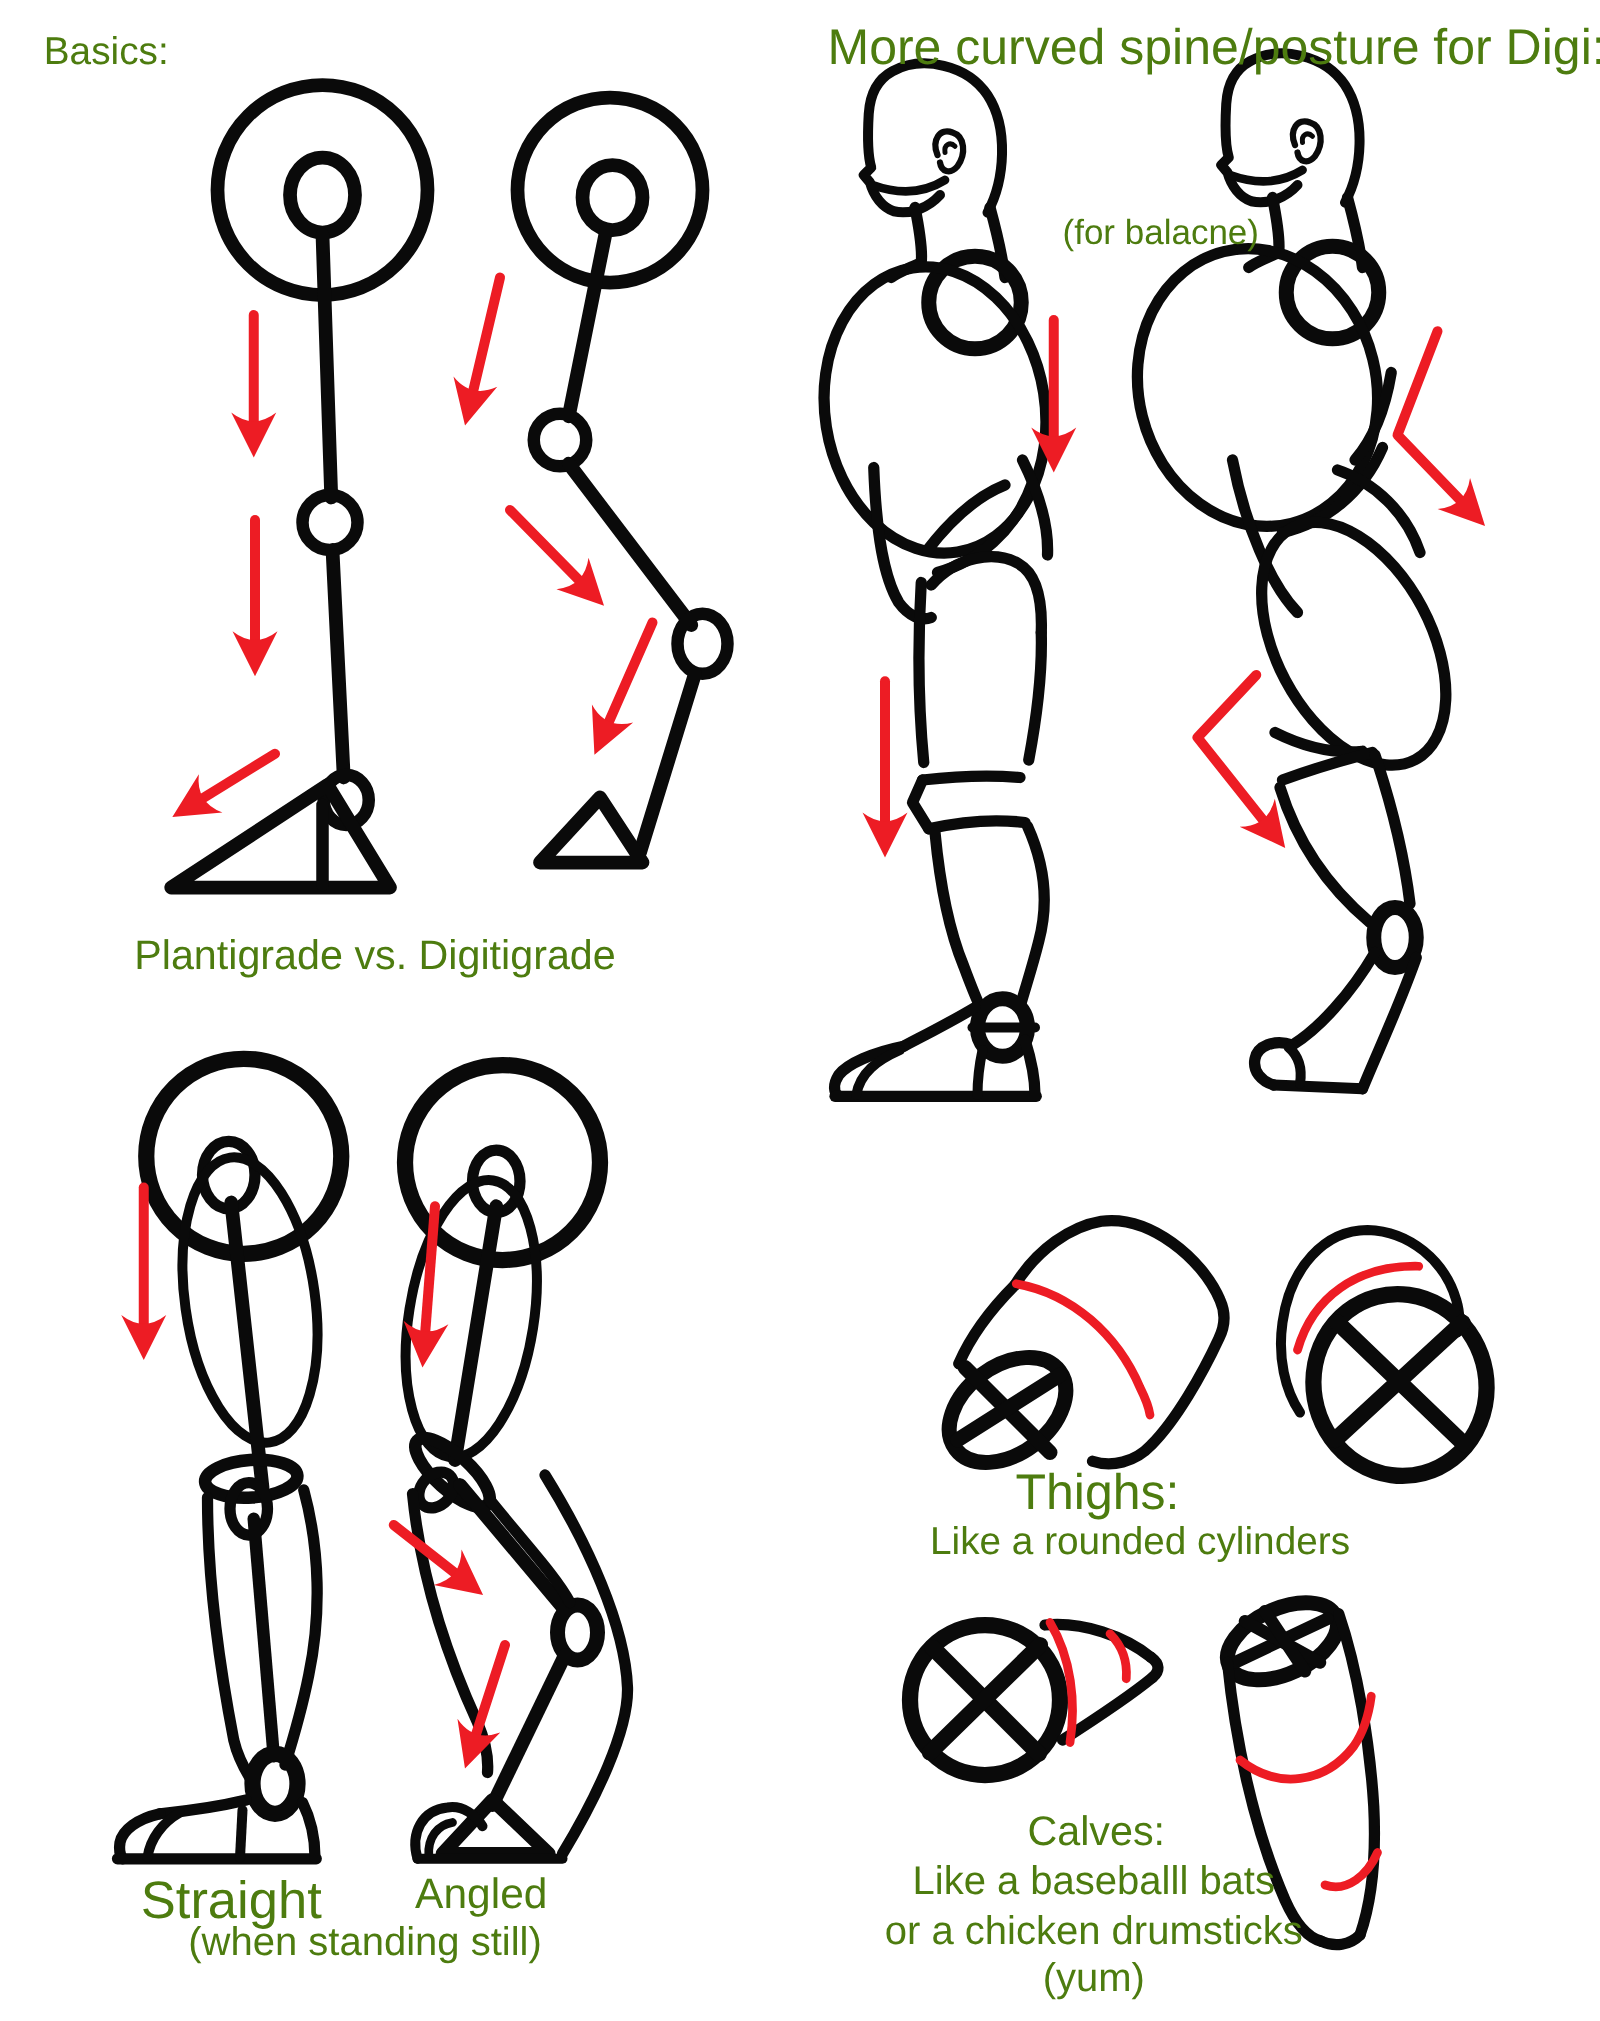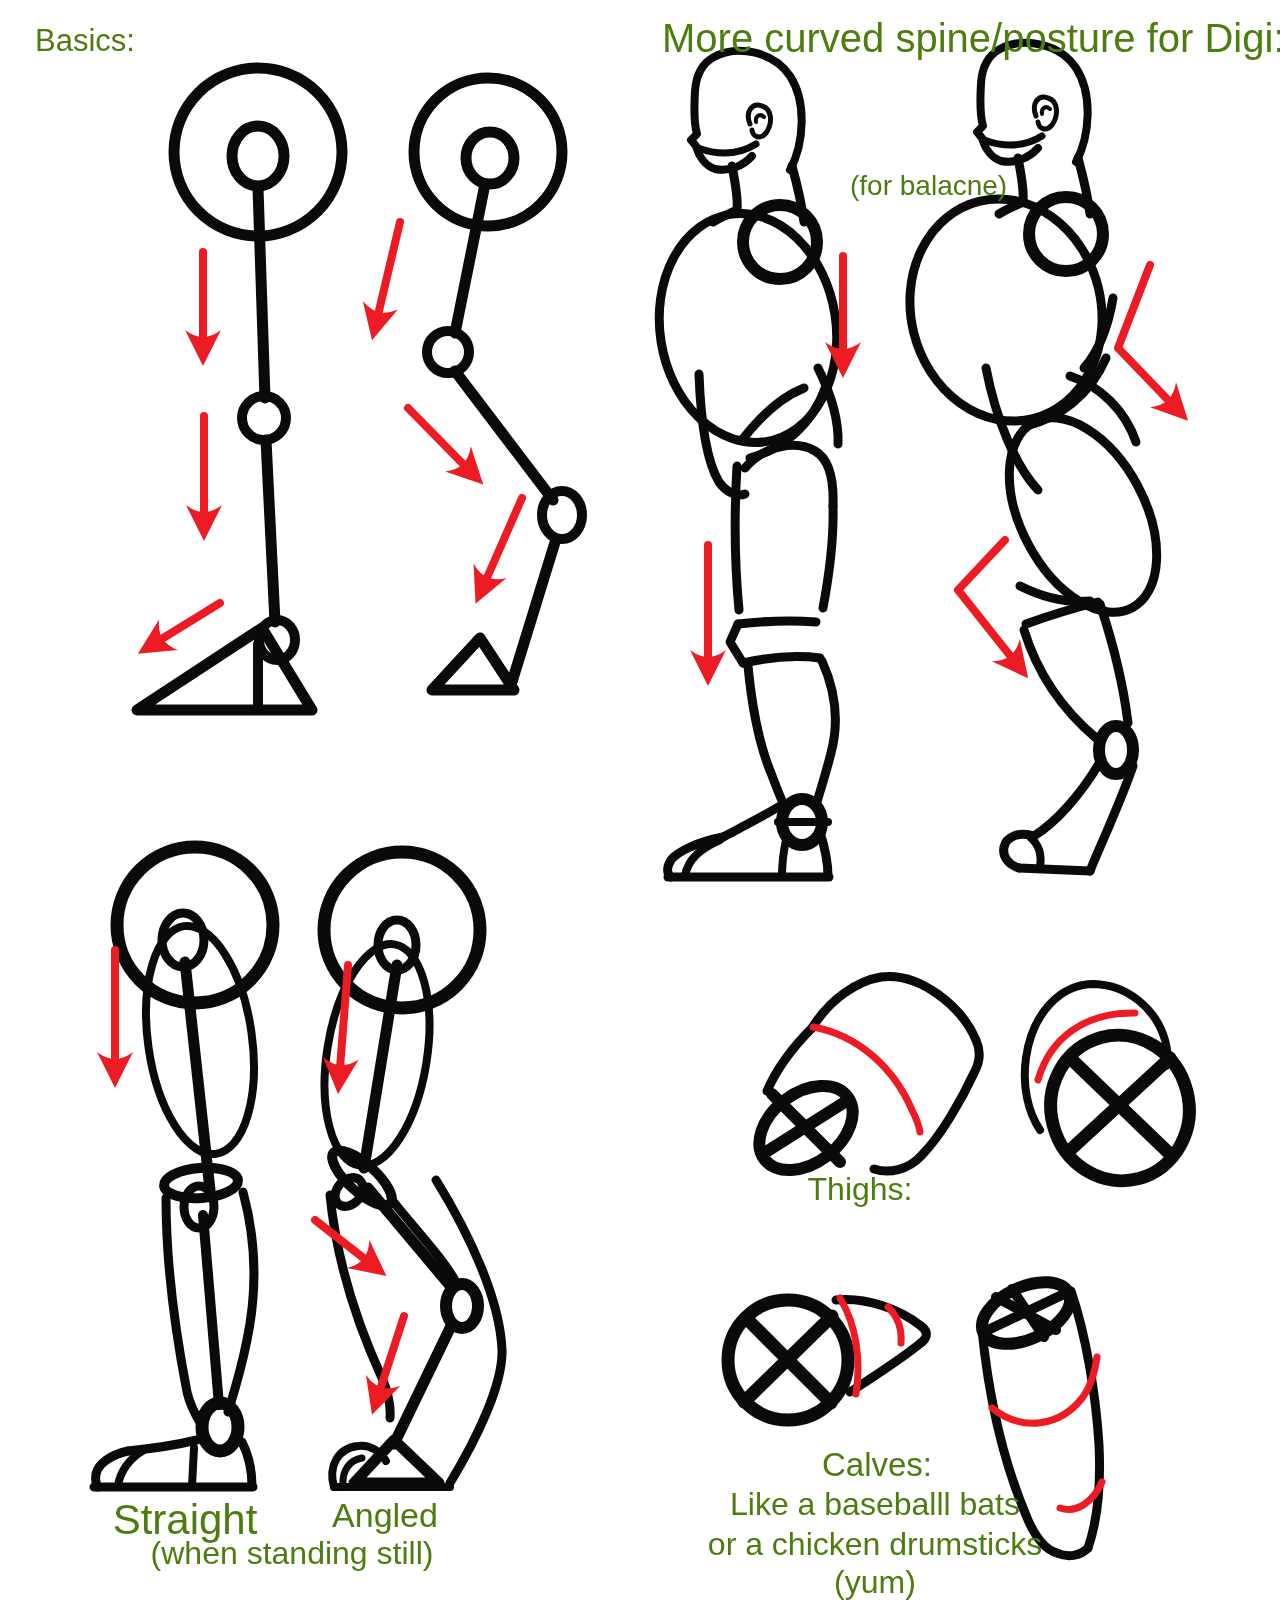--- a/index.html
+++ b/index.html
@@ -184,25 +184,27 @@
     <line class="ln" x1="1012" y1="1289" x2="1044" y2="1337" stroke-width="10"></line>
     <path class="ln" d="M982,1330 C988,1390 1002,1460 1028,1520 C1036,1538 1046,1550 1057,1553" stroke-width="9"></path>
     <path class="ln" d="M1071,1291 C1086,1335 1096,1395 1099,1445 C1101,1485 1097,1522 1088,1548" stroke-width="9"></path>
     <path class="ln" d="M1057,1553 C1068,1558 1080,1556 1088,1548" stroke-width="9"></path>
     <path class="red" d="M992,1408 C1022,1432 1060,1427 1083,1397 C1090,1387 1095,1372 1097,1357" stroke-width="7"></path>
     <path class="red" d="M1060,1508 C1078,1514 1094,1500 1102,1482" stroke-width="7"></path>
   </g>
 </svg>
 
 <div class="label" style="left:35px;top:24px;font-size:31px;">Basics:</div>
+<div class="label ctr" style="left:300px;top:746px;font-size:33px;">Plantigrade vs. Digitigrade</div>
 
 <div class="label" style="left:662px;top:16px;font-size:40px;">More curved spine/posture for Digi:</div>
 <div class="label" style="left:850px;top:170px;font-size:28px;">(for balacne)</div>
 
-<div class="label ctr" style="left:860px;top:1172px;font-size:32px;">Thighs:</div>
+<div class="label ctr" style="left:878px;top:1172px;font-size:40px;">Thighs:</div>
+<div class="label ctr" style="left:912px;top:1216px;font-size:31px;">Like a rounded cylinders</div>
 
 <div class="label ctr" style="left:877px;top:1447px;font-size:33px;">Calves:</div>
 <div class="label ctr" style="left:875px;top:1487px;font-size:32px;">Like a baseballl bats</div>
 <div class="label ctr" style="left:875px;top:1527px;font-size:32px;">or a chicken drumsticks</div>
 <div class="label ctr" style="left:875px;top:1565px;font-size:32px;">(yum)</div>
 
 <div class="label ctr" style="left:185px;top:1496px;font-size:42px;">Straight</div>
 <div class="label ctr" style="left:385px;top:1496px;font-size:34px;">Angled</div>
 <div class="label ctr" style="left:280px;top:1536px;font-size:32px;margin-left:12px;">(when standing still)</div>
 

